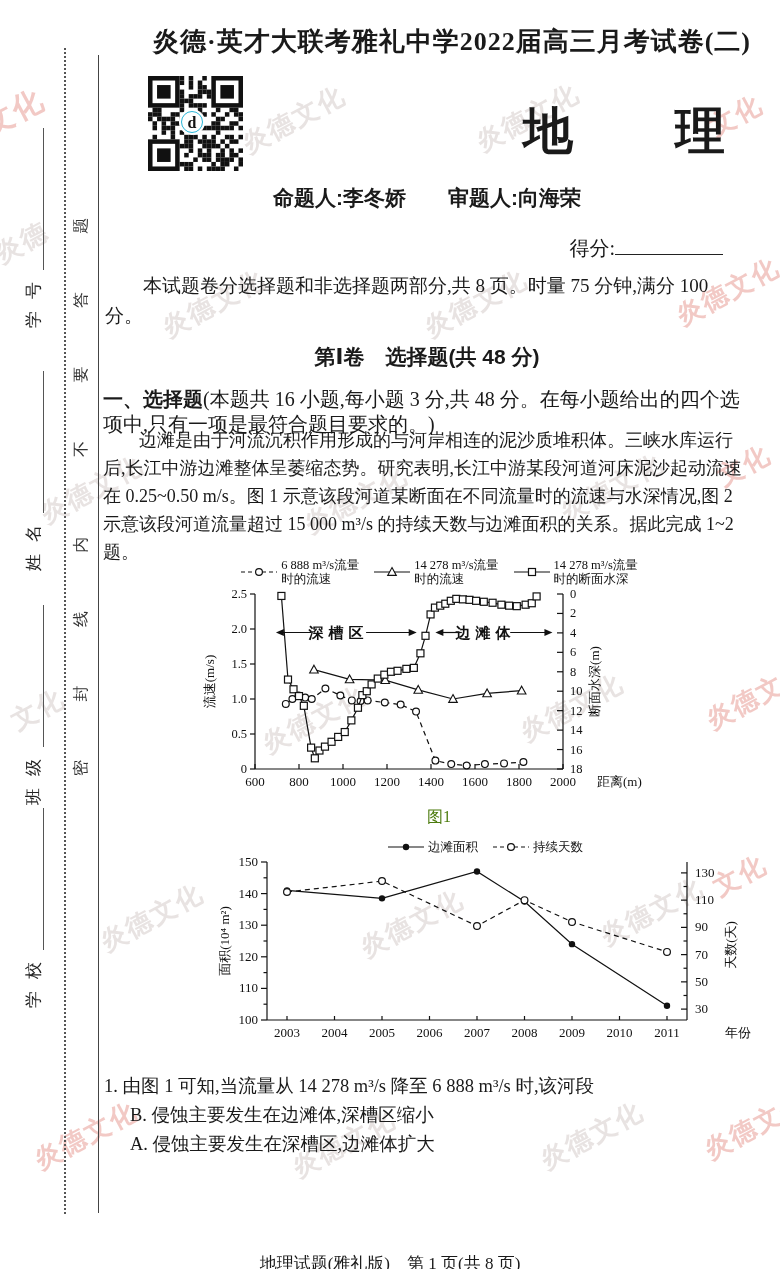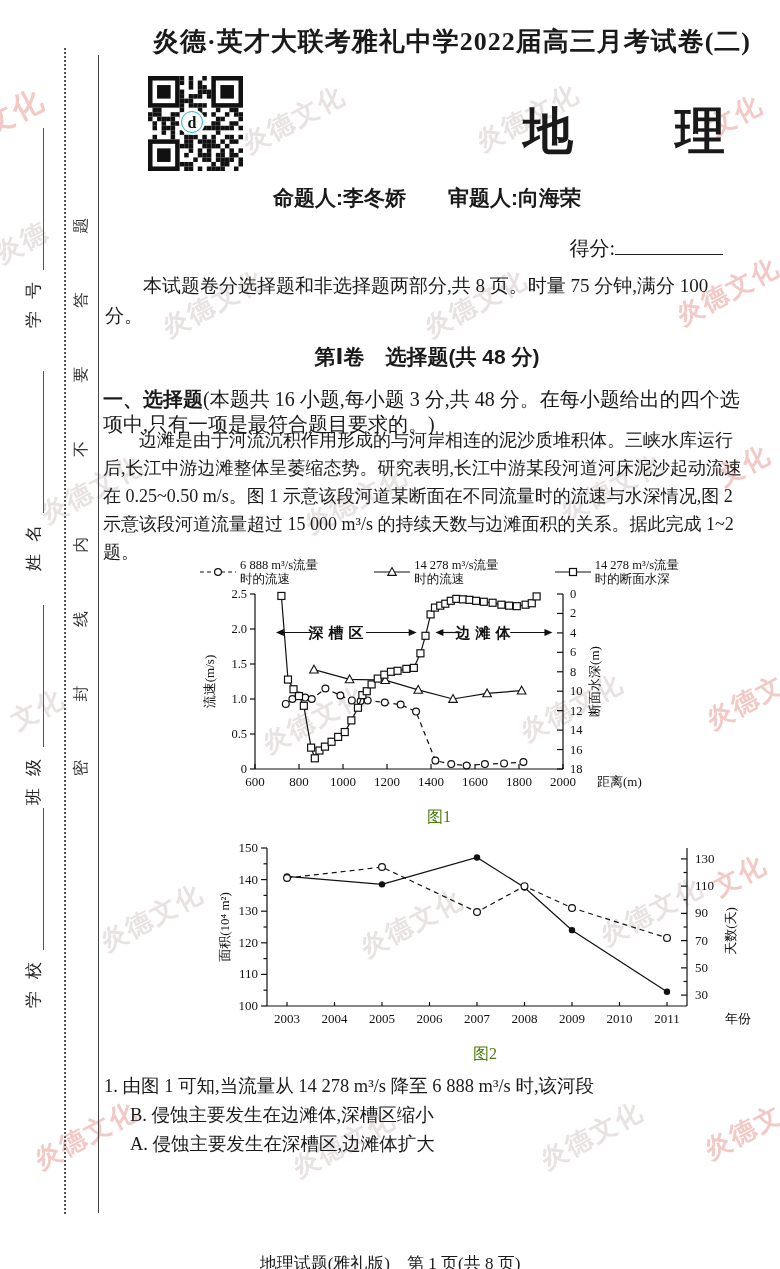--- a/index.html
+++ b/index.html
@@ -34,21 +34,21 @@
   .intro{position:absolute;top:271px;left:2px;width:640px;font-size:19px;line-height:30px;text-indent:2em;}
   .sec1{position:absolute;top:343px;left:0;width:100%;text-align:center;font-size:21px;font-weight:bold;
       font-family:"Liberation Sans","DejaVu Sans",sans-serif;}
   .instr{position:absolute;top:375px;left:0;width:645px;font-size:20px;line-height:25px;margin-top:12px;}
   .instr .pre{font-weight:bold;font-family:"Liberation Sans","DejaVu Sans",sans-serif;}
   .stimulus{position:absolute;top:426px;left:0;width:645px;font-size:18px;line-height:28px;text-indent:2em;}
   
   .figblock{position:absolute;z-index:2;}
   #fig1-block{top:558px;left:96px;width:480px;}
   #fig2-block{top:840px;left:112px;width:540px;}
-  .legend{display:flex;justify-content:space-between;align-items:center;gap:14px;
+  .legend{display:flex;justify-content:center;align-items:center;gap:14px;
       font-size:12.5px;line-height:14px;color:#111;}
   .leg-item{display:flex;align-items:center;gap:3px;}
   .figcap{text-align:center;font-size:16px;margin-top:0px;color:#4d7c0f;}
   svg text{font-family:"Liberation Serif","DejaVu Serif",serif;fill:#111;}
   
   .q1{position:absolute;top:1072px;left:1px;width:645px;font-size:18.5px;line-height:29px;}
   .q1 .opt{margin-left:26px;}
   .footer{position:absolute;top:1224px;left:0;width:100%;text-align:center;font-size:17px;z-index:2;margin-top:28px;}
 </style>
 </head>
@@ -439,20 +439,36 @@
           <rect x="306.6" y="16.166666666666664" width="7" height="7" fill="#fff" stroke="#111" stroke-width="1.2"></rect>
           <rect x="314.3" y="16.65277777777778" width="7" height="7" fill="#fff" stroke="#111" stroke-width="1.2"></rect>
           <rect x="323.1" y="15.194444444444443" width="7" height="7" fill="#fff" stroke="#111" stroke-width="1.2"></rect>
           <rect x="329.26" y="13.73611111111111" width="7" height="7" fill="#fff" stroke="#111" stroke-width="1.2"></rect>
           <rect x="334.09999999999997" y="6.930555555555555" width="7" height="7" fill="#fff" stroke="#111" stroke-width="1.2"></rect>
         </svg></div>
     <div class="figcap">图1</div>
   </div>
 
   <div class="figblock" id="fig2-block">
+    <div class="legend" id="fig2-legend">
+        <div class="leg-item">
+          <svg width="38" height="14">
+            <line x1="1" y1="7" x2="37" y2="7" stroke="#111" stroke-width="1.2"></line>
+            <circle cx="19" cy="7" r="3.2" fill="#111"></circle>
+          </svg>
+          <div class="leg-txt">边滩面积</div>
+        </div>
+        <div class="leg-item">
+          <svg width="38" height="14">
+            <line x1="1" y1="7" x2="37" y2="7" stroke="#111" stroke-width="1.2" stroke-dasharray="4 3"></line>
+            <circle cx="19" cy="7" r="3.4" fill="#fff" stroke="#111" stroke-width="1.2"></circle>
+          </svg>
+          <div class="leg-txt">持续天数</div>
+        </div>
+      </div>
     <div id="fig2-chart"><svg width="540" height="200">
           <line x1="52" y1="8" x2="52" y2="166" stroke="#111" stroke-width="1.2"></line>
           <line x1="52" y1="166" x2="472" y2="166" stroke="#111" stroke-width="1.2"></line>
           <line x1="472" y1="8" x2="472" y2="166" stroke="#111" stroke-width="1.2"></line>
           <line x1="46" y1="166" x2="52" y2="166" stroke="#111" stroke-width="1.2"></line>
           <text x="43" y="170" text-anchor="end" font-size="13">100</text>
           <line x1="46" y1="134.4" x2="52" y2="134.4" stroke="#111" stroke-width="1.2"></line>
           <text x="43" y="138.4" text-anchor="end" font-size="13">110</text>
           <line x1="46" y1="102.8" x2="52" y2="102.8" stroke="#111" stroke-width="1.2"></line>
           <text x="43" y="106.8" text-anchor="end" font-size="13">120</text>
@@ -513,21 +529,20 @@
           <circle cx="357" cy="90.16" r="3.2" fill="#111"></circle>
           <circle cx="452" cy="151.78" r="3.2" fill="#111"></circle>
           <path d="M72.0 38.0L167.0 27.1L262.0 72.0L309.5 46.1L357.0 67.9L452.0 97.9" fill="none" stroke="#111" stroke-width="1.2" stroke-dasharray="5 4"></path>
           <circle cx="72" cy="37.96551724137931" r="3.4" fill="#fff" stroke="#111" stroke-width="1.2"></circle>
           <circle cx="167" cy="27.06896551724138" r="3.4" fill="#fff" stroke="#111" stroke-width="1.2"></circle>
           <circle cx="262" cy="72.01724137931033" r="3.4" fill="#fff" stroke="#111" stroke-width="1.2"></circle>
           <circle cx="309.5" cy="46.13793103448276" r="3.4" fill="#fff" stroke="#111" stroke-width="1.2"></circle>
           <circle cx="357" cy="67.93103448275862" r="3.4" fill="#fff" stroke="#111" stroke-width="1.2"></circle>
           <circle cx="452" cy="97.89655172413794" r="3.4" fill="#fff" stroke="#111" stroke-width="1.2"></circle>
         </svg></div>
-    <div class="figcap">图2</div>
   </div>
 
   <div class="q1">
     <div>1. 由图 1 可知,当流量从 14 278 m³/s 降至 6 888 m³/s 时,该河段</div>
     <div class="opt">B. 侵蚀主要发生在边滩体,深槽区缩小</div>
     <div class="opt">A. 侵蚀主要发生在深槽区,边滩体扩大</div>
   </div>
 </div>
 
 <div class="footer">地理试题(雅礼版)　第 1 页(共 8 页)</div>

